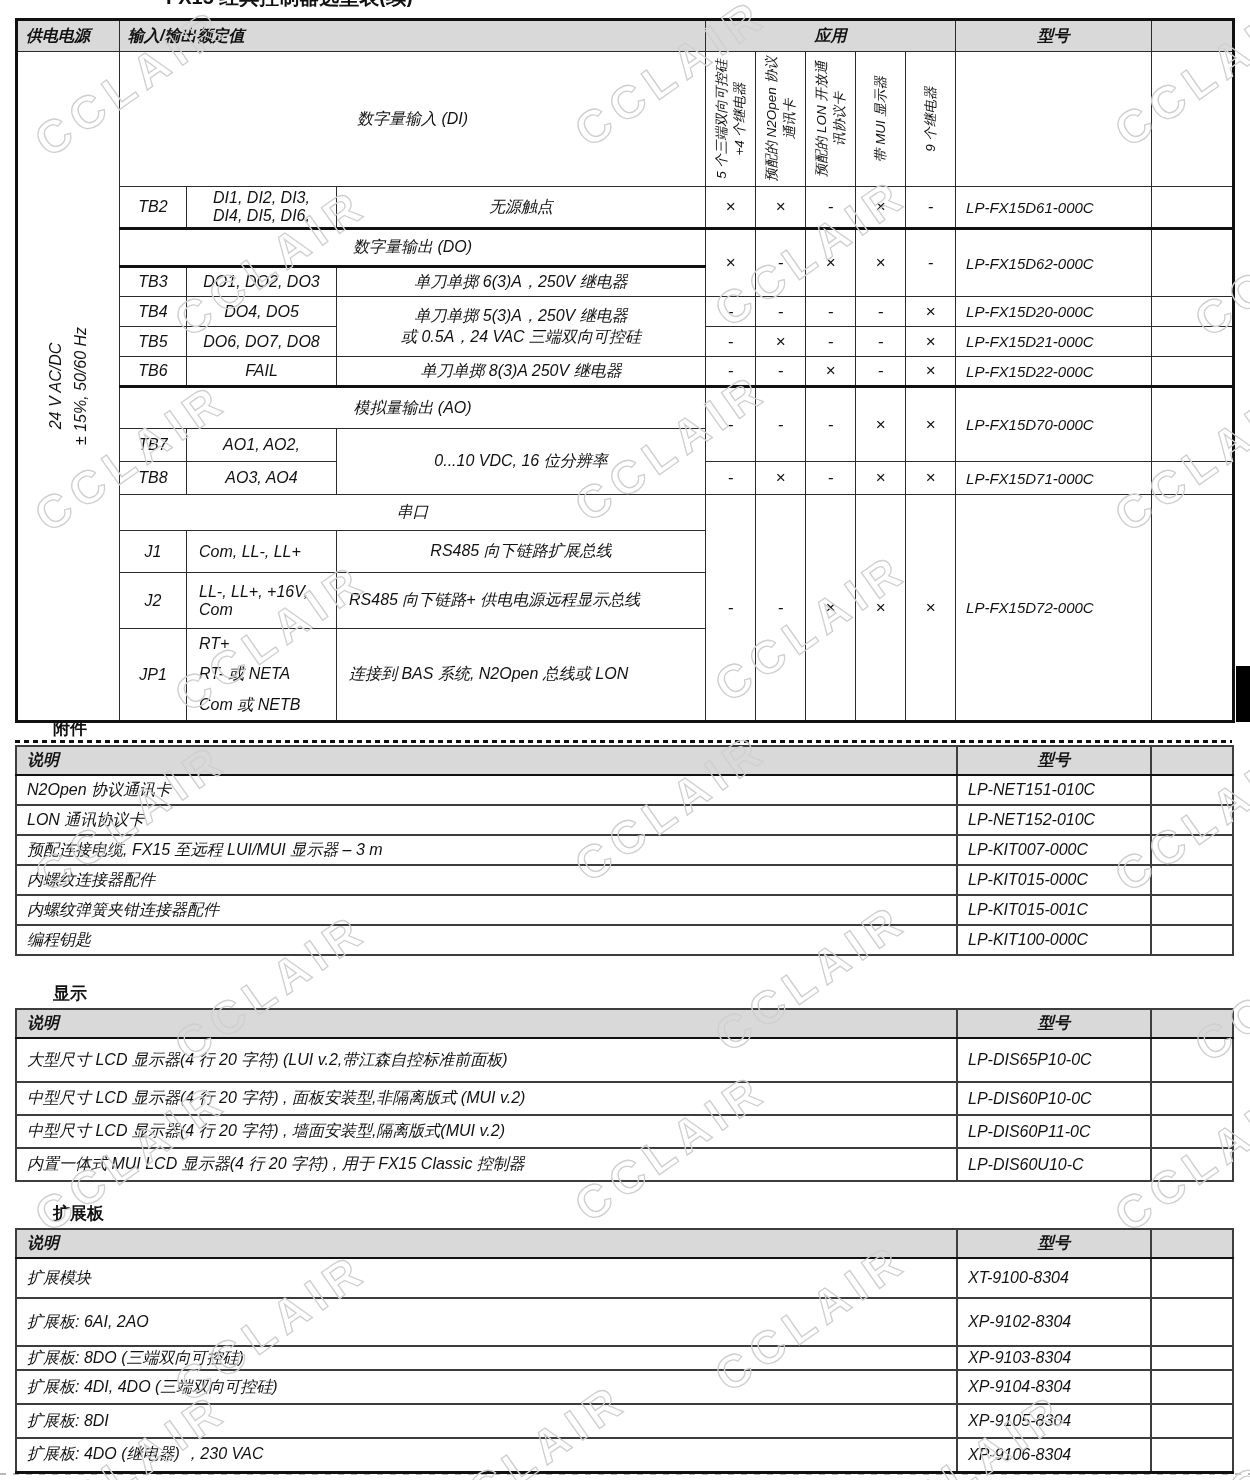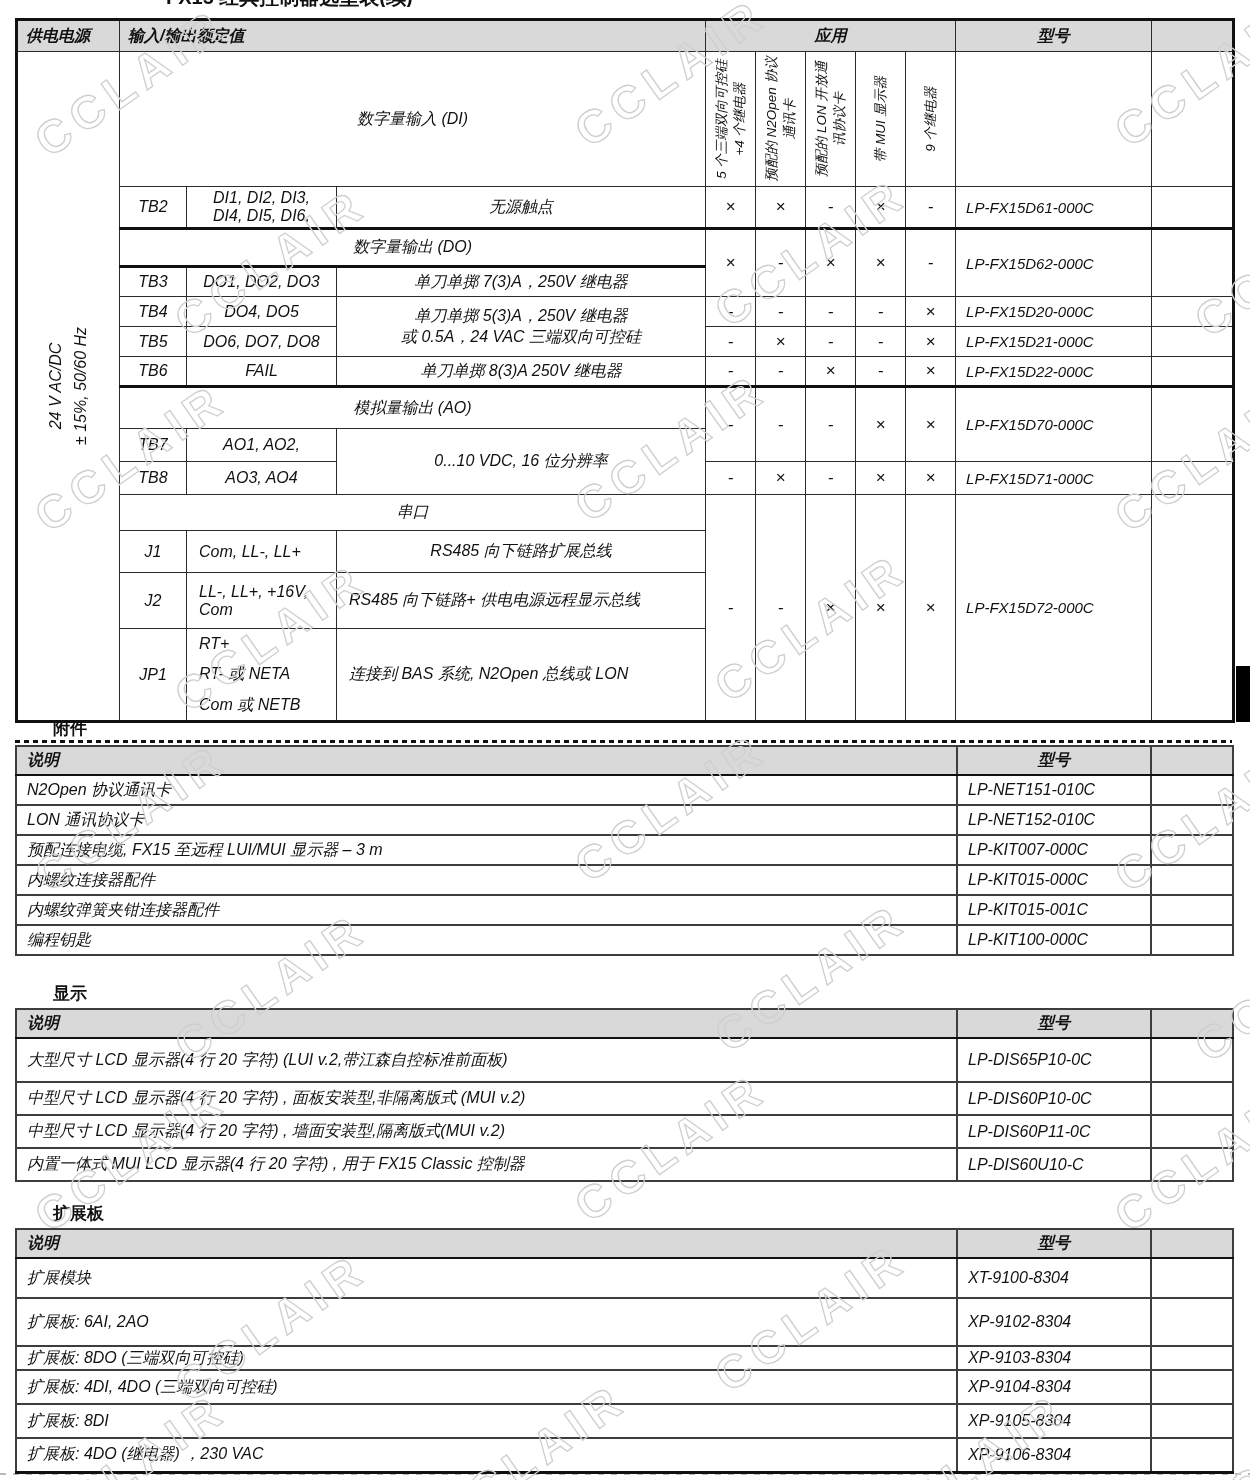--- a/index.html
+++ b/index.html
@@ -119,21 +119,21 @@
     <td class="mark" rowspan="2">-</td>
     <td class="mark" rowspan="2">×</td>
     <td class="mark" rowspan="2">×</td>
     <td class="mark" rowspan="2">-</td>
     <td class="model" rowspan="2">LP-FX15D62-000C</td>
     <td rowspan="2"></td>
   </tr>
   <tr style="height:30px" class="tsep">
     <td>TB3</td>
     <td>DO1, DO2, DO3</td>
-    <td>单刀单掷 7(3)A，250V 继电器</td>
+    <td>单刀单掷 6(3)A，250V 继电器</td>
   </tr>
   <tr style="height:30px">
     <td>TB4</td>
     <td>DO4, DO5</td>
     <td class="pre" rowspan="2">单刀单掷 5(3)A，250V 继电器
 或 0.5A，24 VAC 三端双向可控硅</td>
     <td class="mark">-</td>
     <td class="mark">-</td>
     <td class="mark">-</td>
     <td class="mark">-</td>

